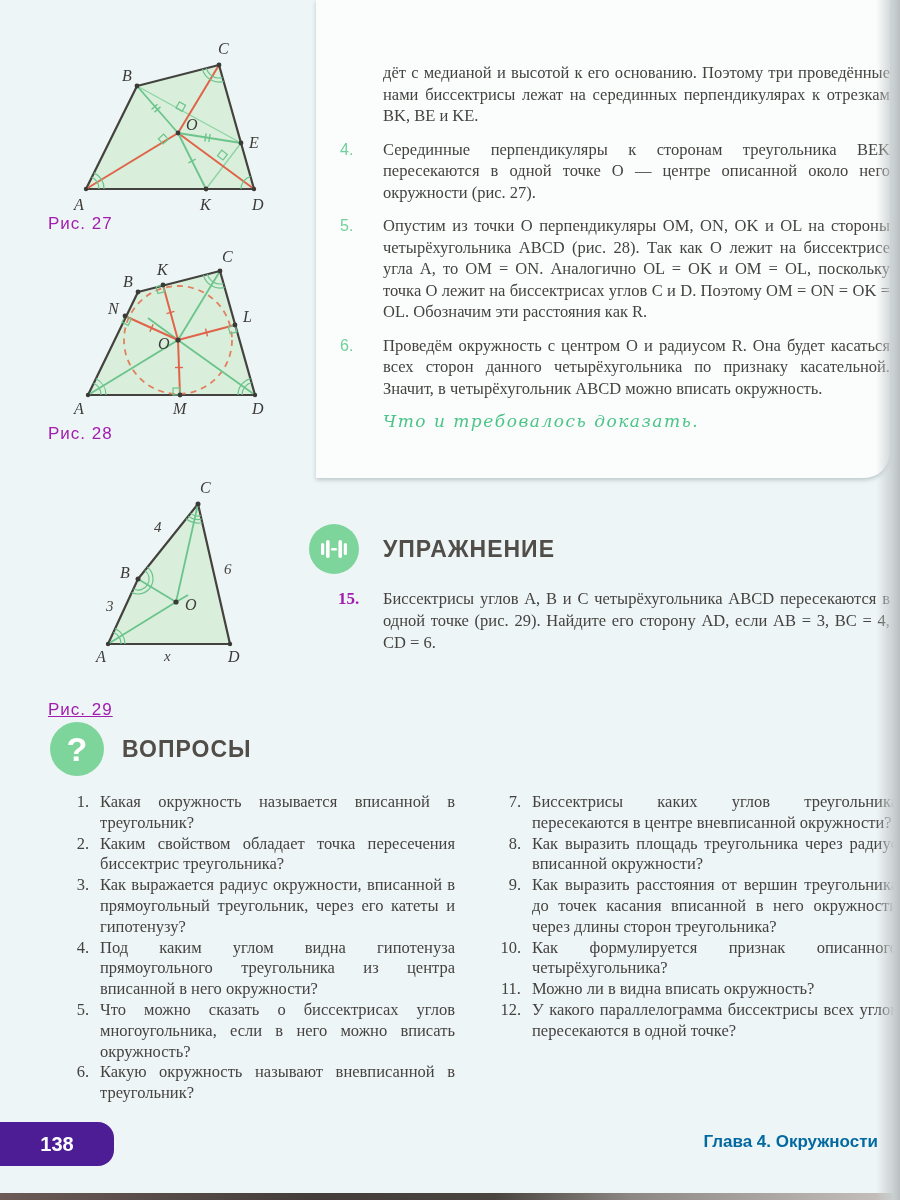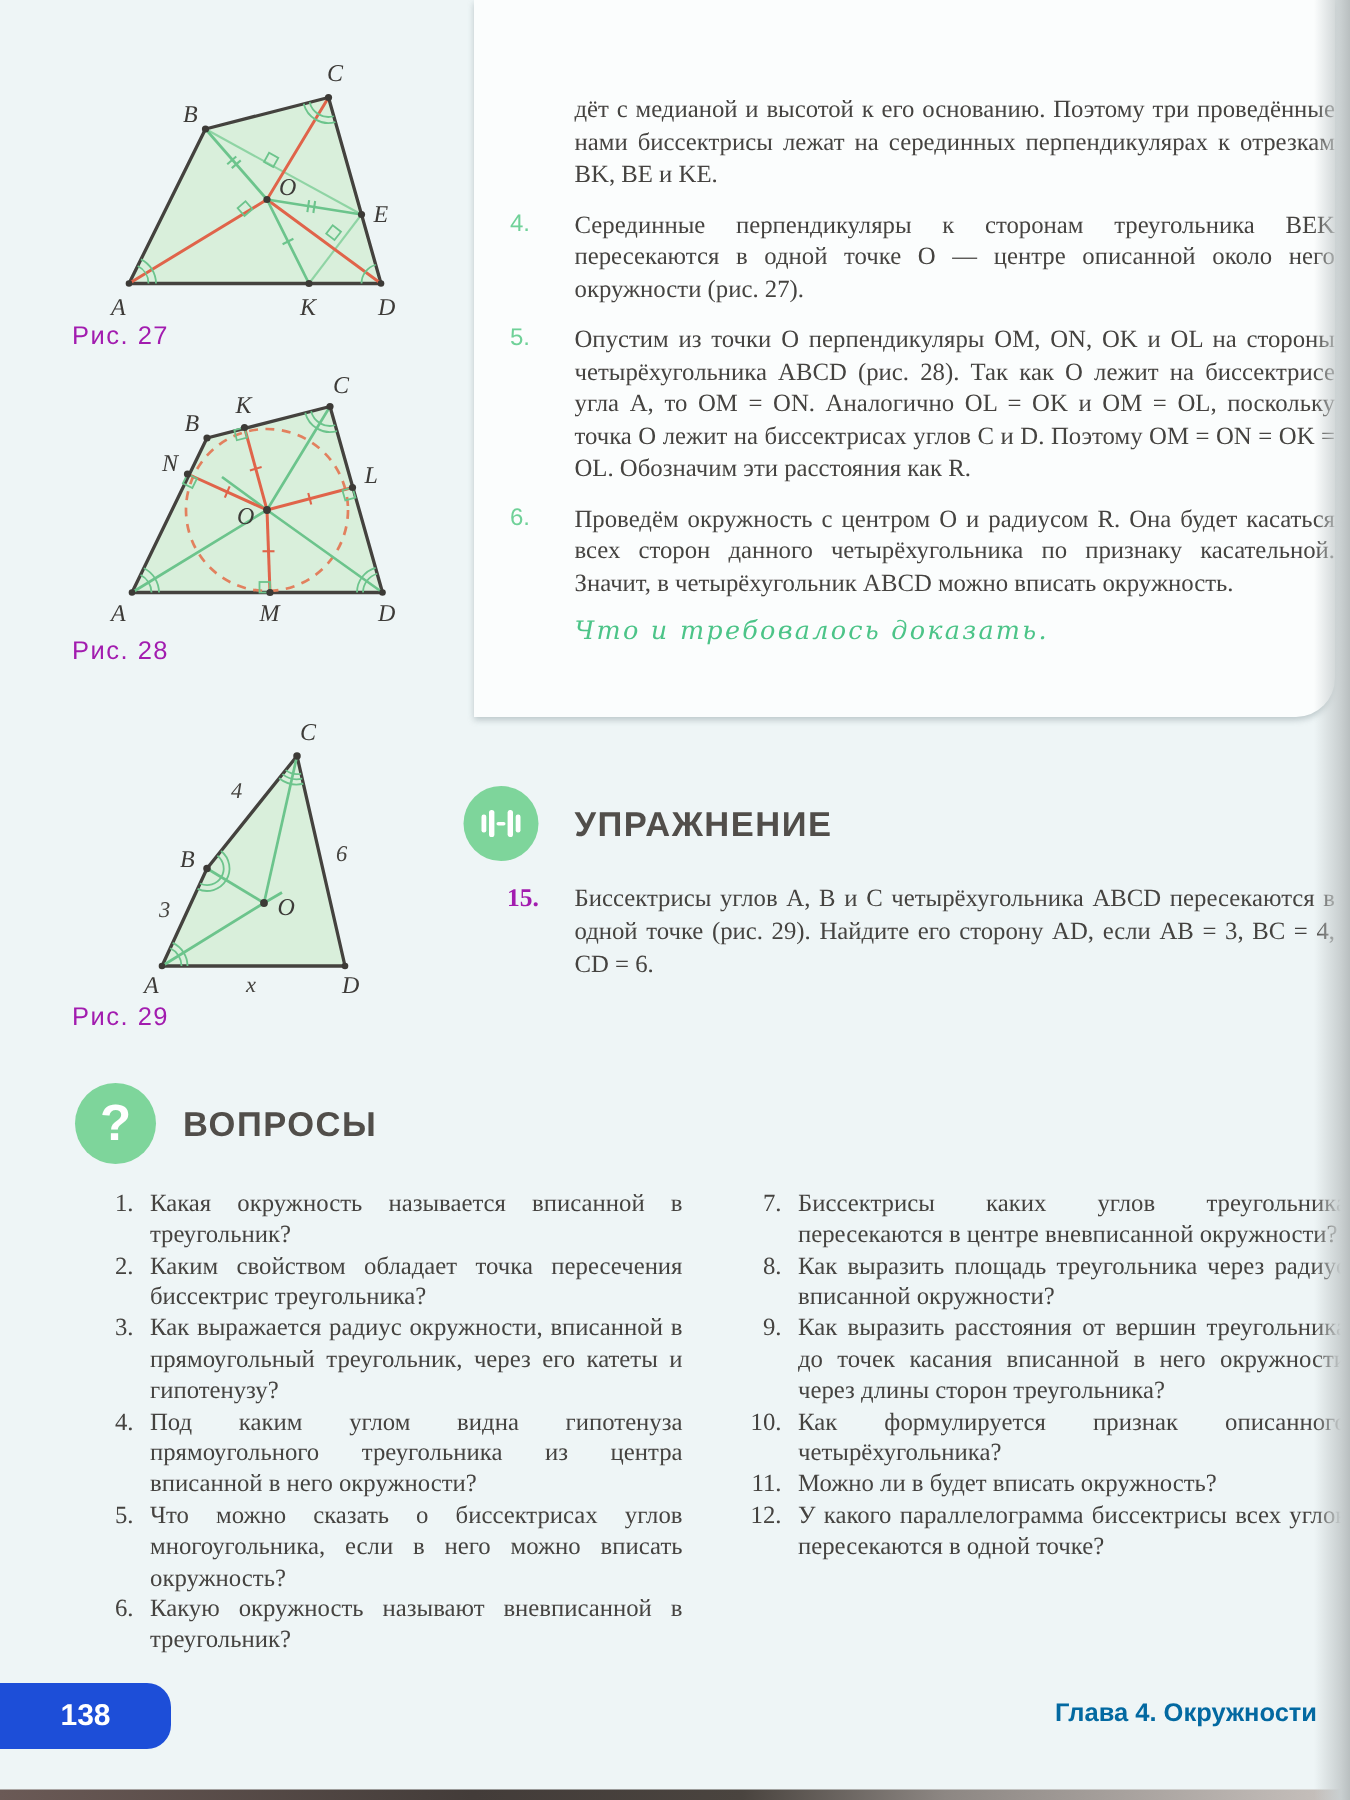--- a/index.html
+++ b/index.html
@@ -45,21 +45,21 @@
   .qrow .qtext{flex:1;text-align:justify;}
 
   
   .fig{position:absolute;}
   .figcap{position:absolute;font-family:"Liberation Sans",sans-serif;font-size:17px;
           color:#a21caf;letter-spacing:1px;}
   .vlabel{font-family:"Liberation Serif",serif;font-style:italic;font-size:16px;fill:#3d3b38;}
   .slabel{font-family:"Liberation Serif",serif;font-style:italic;font-size:15px;fill:#45433f;}
 
   
-  .page-tab{position:absolute;left:0;top:1122px;width:114px;height:44px;background:#1d4ed8;
+  .page-tab{position:absolute;left:0;top:1122px;width:114px;height:44px;background:#4c1d95;
             border-radius:0 16px 16px 0;display:flex;align-items:center;justify-content:center;
             color:#ffffff;font-family:"Liberation Sans",sans-serif;font-weight:bold;font-size:20px;}
   .chapter{position:absolute;right:22px;top:1132px;font-family:"Liberation Sans",sans-serif;
            font-weight:bold;font-size:17px;color:#0369a1;}
 </style>
 </head>
 <body>
 
 <div class="page">
   <div class="card"></div>
@@ -200,21 +200,21 @@
     <text class="vlabel" x="66" y="196">A</text>
     <text class="vlabel" x="90" y="112">B</text>
     <text class="vlabel" x="170" y="27">C</text>
     <text class="vlabel" x="198" y="196">D</text>
     <text class="vlabel" x="155" y="144">O</text>
     <text class="slabel" x="124" y="66">4</text>
     <text class="slabel" x="194" y="108">6</text>
     <text class="slabel" x="76" y="145">3</text>
     <text class="slabel" x="134" y="195">x</text>
   </svg>
-  <span class="figcap" style="left:48px;top:668px;">Рис. 29</span>
+  <span class="figcap" style="left:48px;top:700px;text-decoration:underline;">Рис. 29</span>
 
   <div class="proof">
     <p class="intro">дёт с медианой и высотой к его основанию. Поэтому три проведённые нами биссектрисы лежат на серединных перпендикулярах к отрезкам BK, BE и KE.</p>
     <div class="step">
       <span class="stepnum">4.</span>
       <p>Серединные перпендикуляры к сторонам треугольника BEK пересекаются в одной точке O — центре описанной около него окружности (рис. 27).</p>
     </div>
     <div class="step">
       <span class="stepnum">5.</span>
       <p>Опустим из точки O перпендикуляры OM, ON, OK и OL на стороны четырёхугольника ABCD (рис. 28). Так как O лежит на биссектрисе угла A, то OM = ON. Аналогично OL = OK и OM = OL, поскольку точка O лежит на биссектрисах углов C и D. Поэтому OM = ON = OK = OL. Обозначим эти расстояния как R.</p>
@@ -287,21 +287,21 @@
     <div class="qrow">
       <span class="qnum">9.</span>
       <span class="qtext">Как выразить расстояния от вершин треугольника до точек касания вписанной в него окружности через длины сторон треугольника?</span>
     </div>
     <div class="qrow">
       <span class="qnum">10.</span>
       <span class="qtext">Как формулируется признак описанного четырёхугольника?</span>
     </div>
     <div class="qrow">
       <span class="qnum">11.</span>
-      <span class="qtext">Можно ли в будет вписать окружность?</span>
+      <span class="qtext">Можно ли в видна вписать окружность?</span>
     </div>
     <div class="qrow">
       <span class="qnum">12.</span>
       <span class="qtext">У какого параллелограмма биссектрисы всех углов пересекаются в одной точке?</span>
     </div>
   </div>
 
   <div class="page-tab">
     <span>138</span>
   </div>

